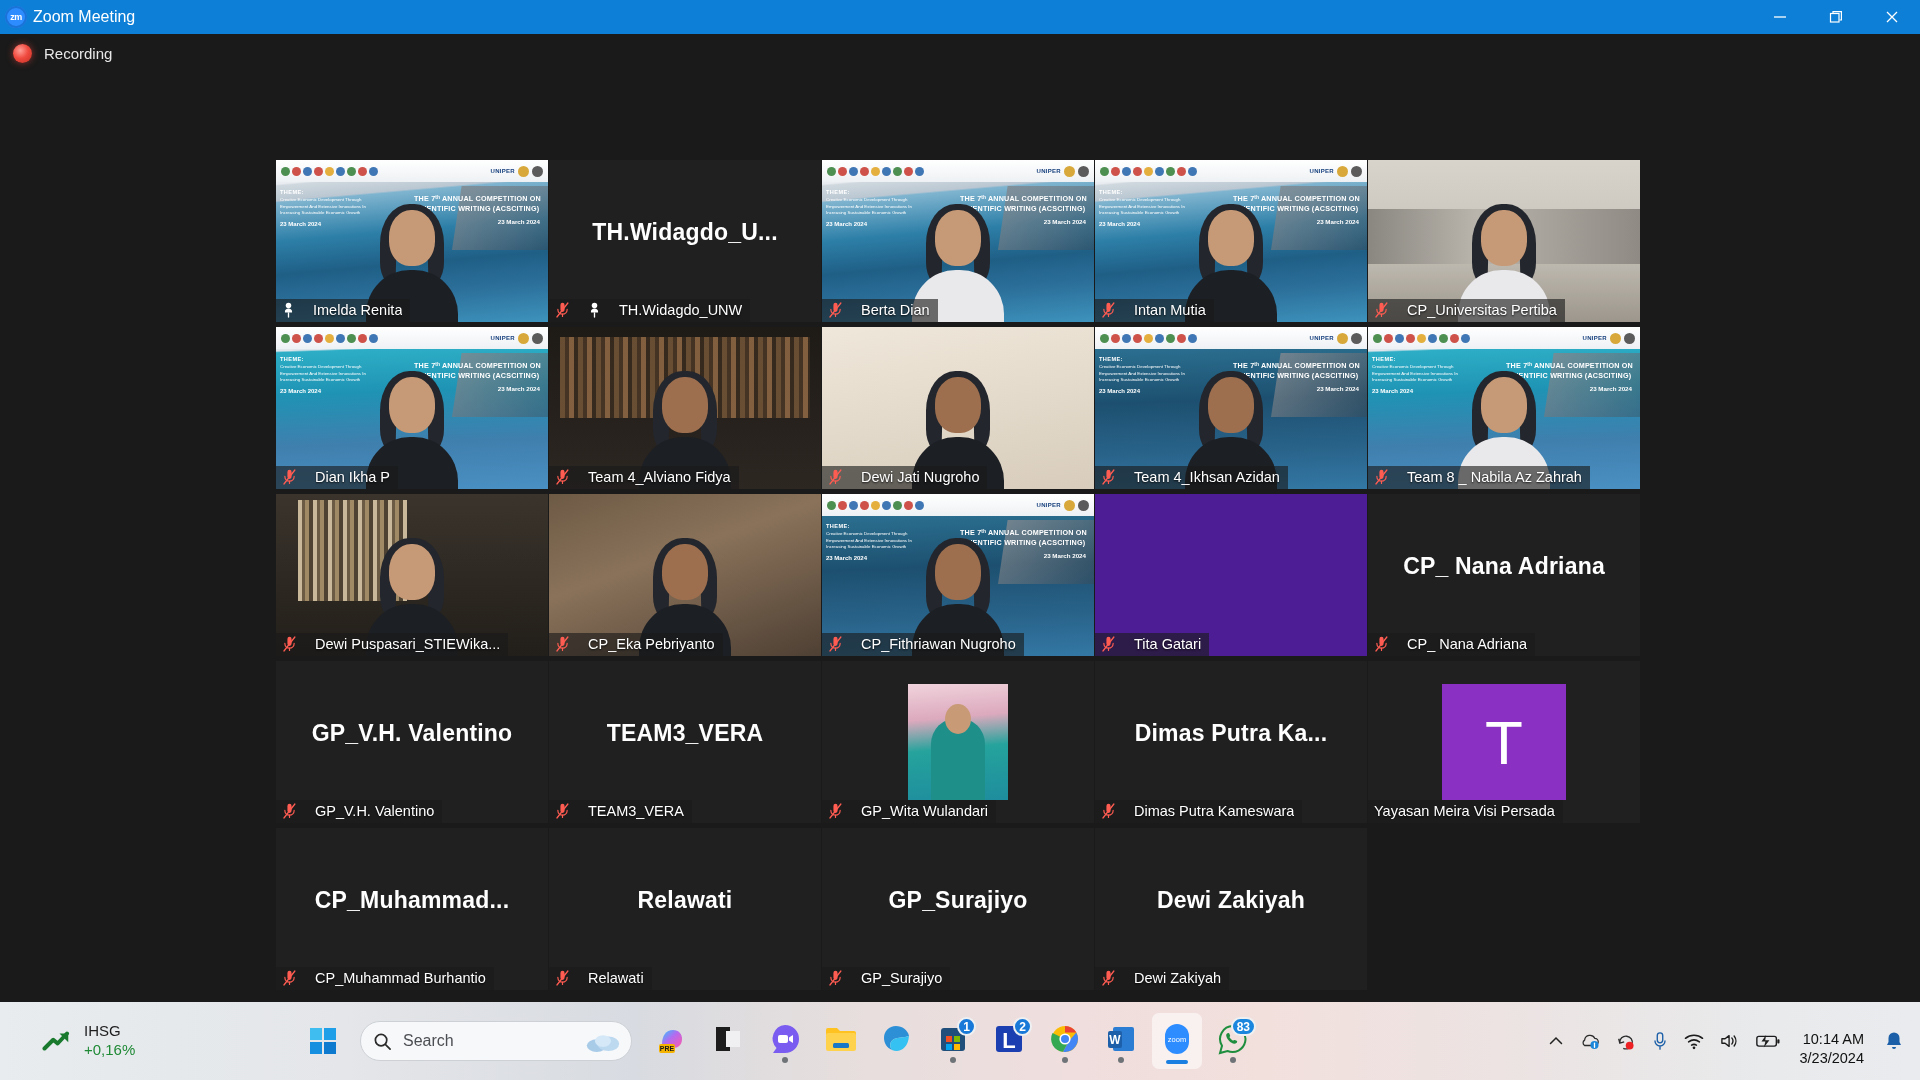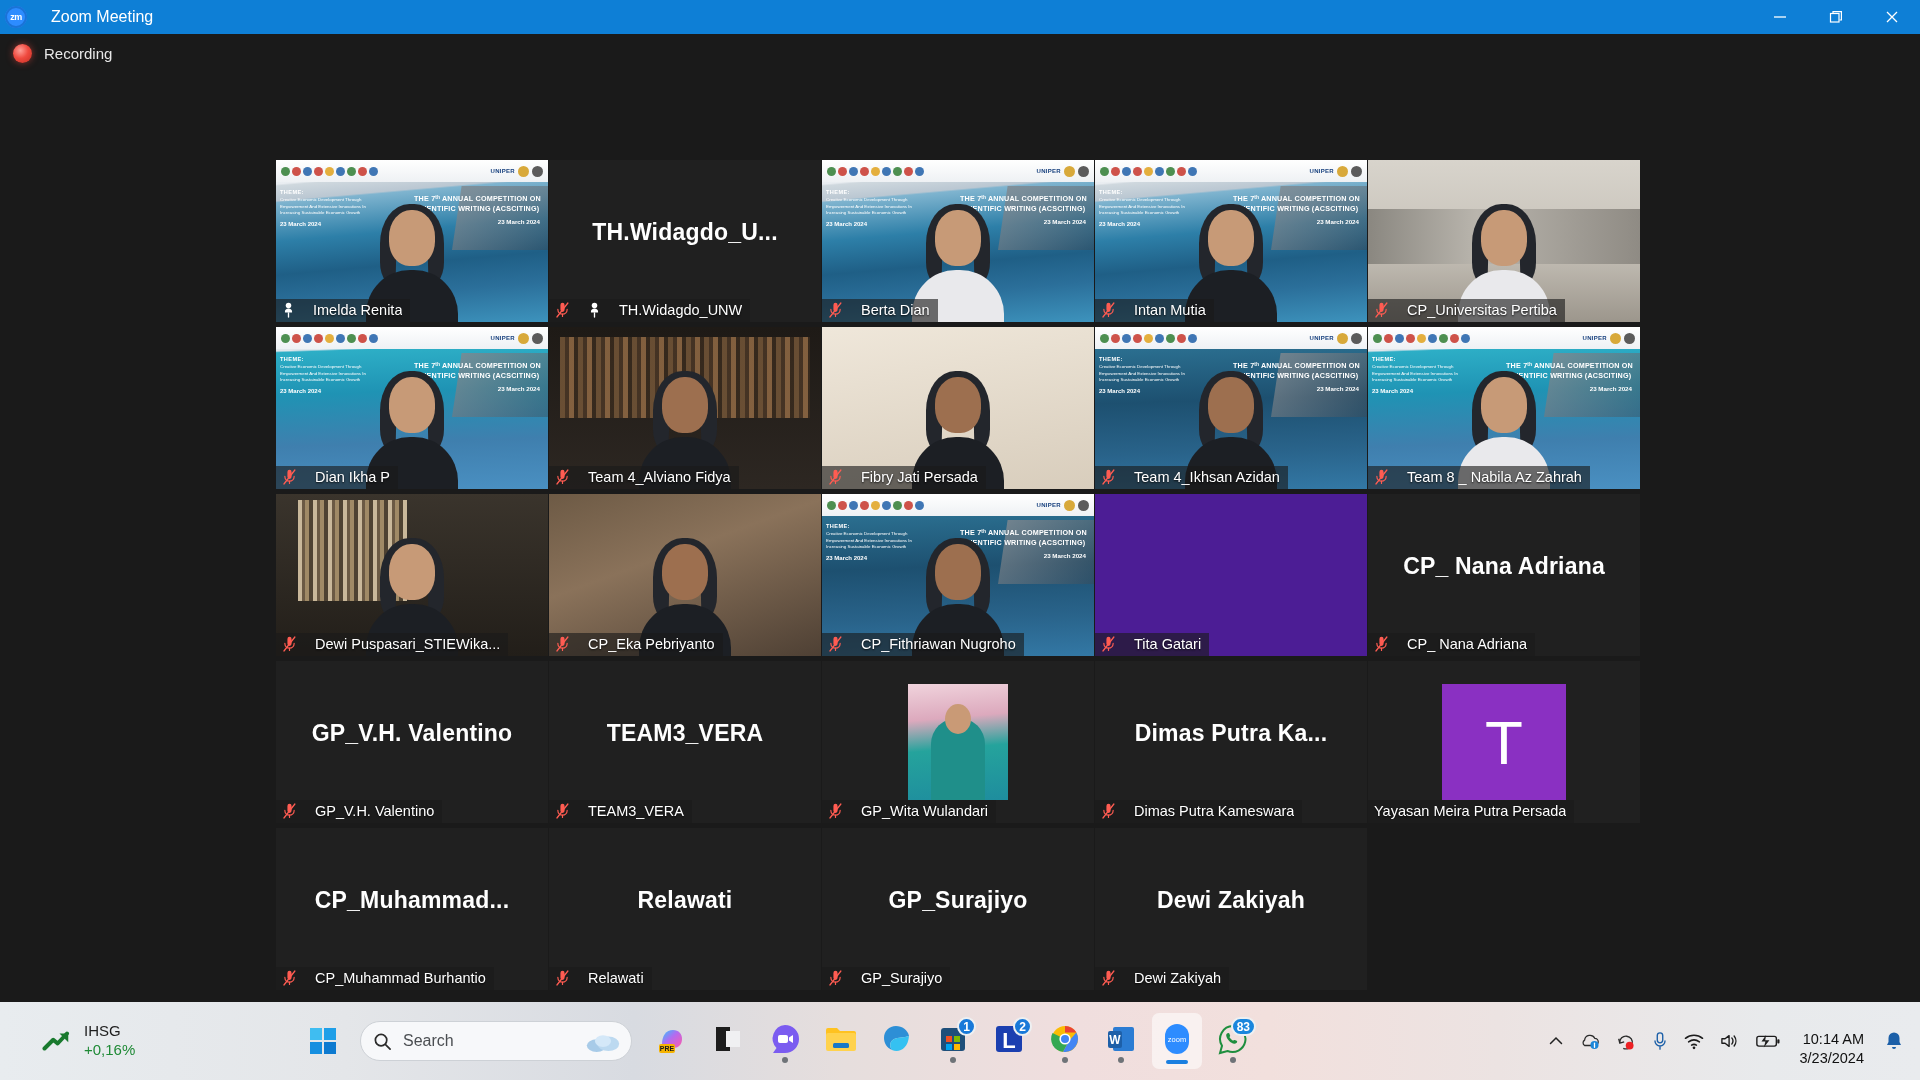--- a/index.html
+++ b/index.html
@@ -20,21 +20,21 @@
   .zm-logo {
     width: 22px; height: 22px; border-radius: 50%;
     background: #2d8cff;
     margin-left: 5px;
     display: flex; align-items: center; justify-content: center;
     font-size: 9px; color: #fff; font-weight: bold;
     letter-spacing: -0.5px;
     box-shadow: inset 0 0 0 2px #1a73d6;
   }
   .title-text {
-    color: #fff; font-size: 16px; margin-left: 24px; font-weight: 400;
+    color: #fff; font-size: 16px; margin-left: 6px; font-weight: 400;
   }
   .win-controls {
     position: absolute; right: 0; top: 0; height: 34px;
     display: flex;
   }
   .win-btn {
     width: 56px; height: 34px;
     display: flex; align-items: center; justify-content: center;
   }
   .win-btn svg { display: block; }
@@ -591,21 +591,21 @@
   </div>
         </div>
         <div class="namestrip">
       <svg class="icon-mute" viewBox="0 0 18 20">
   <path d="M6.4 3.6a2.6 2.6 0 0 1 5.2 0v6.2a2.6 2.6 0 0 1-5.2 0z" fill="#ff5c52"></path>
   <path d="M3.2 9.3a5.8 5.8 0 0 0 11.6 0" fill="none" stroke="#ff5c52" stroke-width="1.5" stroke-linecap="round"></path>
   <path d="M9 15.1V18" stroke="#ff5c52" stroke-width="1.5" stroke-linecap="round"></path>
   <path d="M2.2 18.6 L15.6 1.4" stroke="#ff5c52" stroke-width="1.9" stroke-linecap="round"></path>
 </svg>
 
-      <span class="nm">Fibry Jati Persada</span>
+      <span class="nm">Dewi Jati Nugroho</span>
     </div>
       </div>
       <div class="tile">
         <div class="tile-media">
           <div class="vbg dark">
     <div class="topbar">
       <span class="logo-dot"></span>
               <span class="logo-dot"></span>
               <span class="logo-dot"></span>
               <span class="logo-dot"></span>
@@ -861,21 +861,21 @@
 
       <span class="nm">Dimas Putra Kameswara</span>
     </div>
       </div>
       <div class="tile">
         <div class="tile-media">
           <div class="avatar-letter">T</div>
         </div>
         <div class="namestrip">
 
-      <span class="nm">Yayasan Meira Putra Persada</span>
+      <span class="nm">Yayasan Meira Visi Persada</span>
     </div>
       </div>
       <div class="tile">
         <div class="tile-media"></div>
         <div class="bigname">
           <span>CP_Muhammad...</span>
         </div>
         <div class="namestrip">
       <svg class="icon-mute" viewBox="0 0 18 20">
   <path d="M6.4 3.6a2.6 2.6 0 0 1 5.2 0v6.2a2.6 2.6 0 0 1-5.2 0z" fill="#ff5c52"></path>

